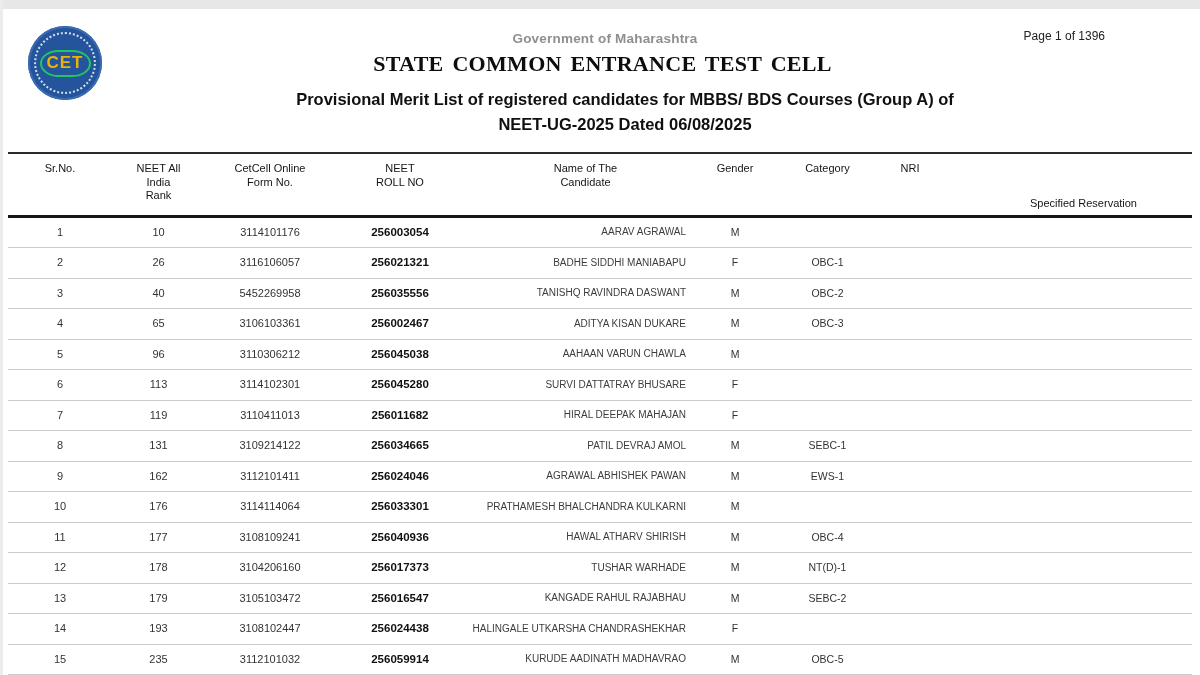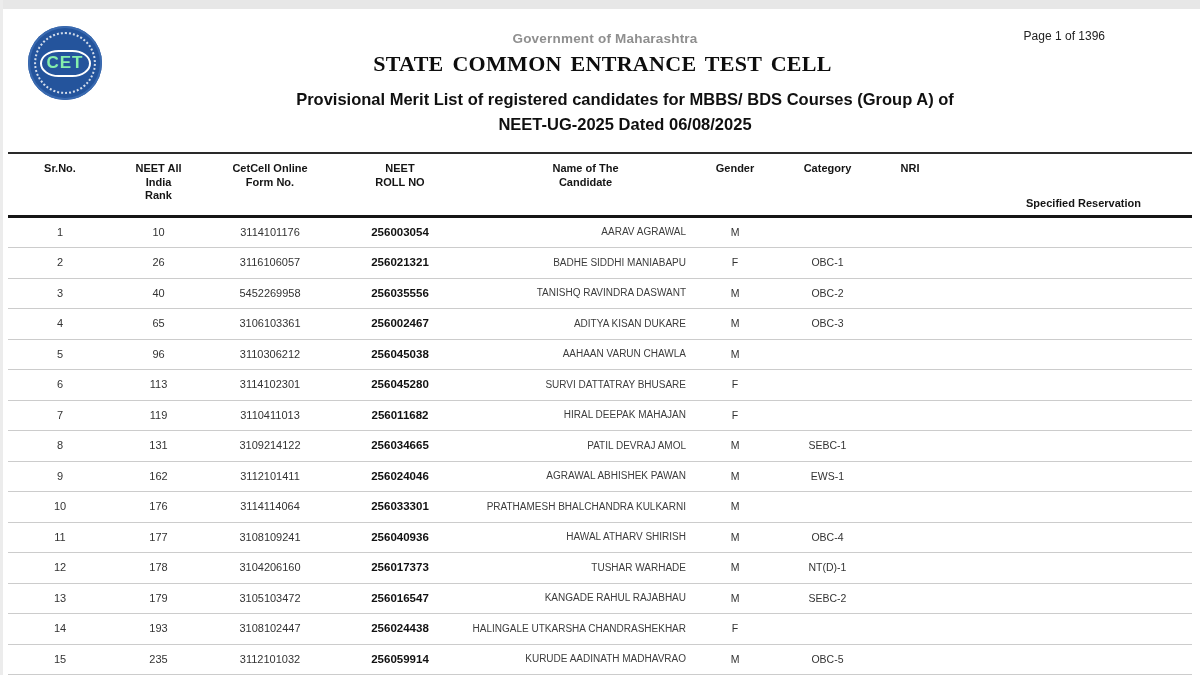--- a/index.html
+++ b/index.html
@@ -11,42 +11,42 @@
 
   
   .hdr { position:absolute; left:0; top:9px; width:1200px; height:143px; }
 
   .logo { position:absolute; left:28px; top:17px; width:74px; height:74px;
           border-radius:50%; background:#24549c;
           box-shadow:0 0 0 2px #3a6ab0 inset; }
   .logo-ring { position:absolute; inset:6px; border-radius:50%;
                border:2px dotted rgba(255,255,255,.8); }
   .logo-center { position:absolute; inset:0; display:flex; align-items:center; justify-content:center; }
-  .logo-cet { color:#86efac; font-weight:bold; font-size:17px; letter-spacing:1px;
-              border:2px solid #ffffff; border-radius:40%/55%; padding:1px 5px 2px 5px;
+  .logo-cet { color:#eab308; font-weight:bold; font-size:17px; letter-spacing:1px;
+              border:2px solid #22c55e; border-radius:40%/55%; padding:1px 5px 2px 5px;
               font-family:"Liberation Sans", sans-serif; }
 
   .gov-line { position:absolute; left:0; top:22px; width:1210px; text-align:center;
               color:#8f8f8f; font-weight:bold; font-size:13.5px; letter-spacing:.2px; }
   .org-line { position:absolute; left:0; top:42px; width:1205px; text-align:center;
               font-family:"Liberation Serif", serif; font-weight:bold; font-size:22px;
               color:#0d0d0d; word-spacing:3px; letter-spacing:.3px; }
   .sub1 { position:absolute; left:0; top:81px; width:1250px; text-align:center;
           font-weight:bold; font-size:16.5px; color:#101010; }
   .sub2 { position:absolute; left:0; top:106px; width:1250px; text-align:center;
           font-weight:bold; font-size:16.5px; color:#101010; }
   .page-ind { position:absolute; right:95px; top:20px; font-size:12px; color:#222222; }
 
   
   .tbl { position:absolute; left:8px; top:152px; width:1184px; }
   .grid-row { display:grid;
       grid-template-columns:104px 93px 130px 130px 235px 70px 115px 50px 1fr; }
   .thead { border-top:2px solid #2a2a2a; border-bottom:3px solid #151515;
            min-height:53px; padding:6px 0 4px 0; }
-  .th { font-size:11px; font-weight:bold; color:#151515; line-height:13.5px;
+  .th { font-size:11px; font-weight:normal; color:#151515; line-height:13.5px;
         text-align:center; padding-top:2px; }
   .th.left { text-align:center; }
   .th.name-h { padding-left:6px; }
   .th.resv-h { padding-left:40px;margin-top:35px; }
 
   .tbody-row { height:30.5px; border-bottom:1px solid #cccccc; align-items:center; }
   .td { font-size:11px; color:#333333; text-align:center; line-height:11px; }
   .td.form { font-weight:bold; color:#111111; font-size:11.5px;text-align:center; }
   .td.name { text-align:right; padding-left:6px; font-size:10px; color:#3d3d3d;
              text-transform:uppercase; line-height:10.5px; padding-right:14px; }

